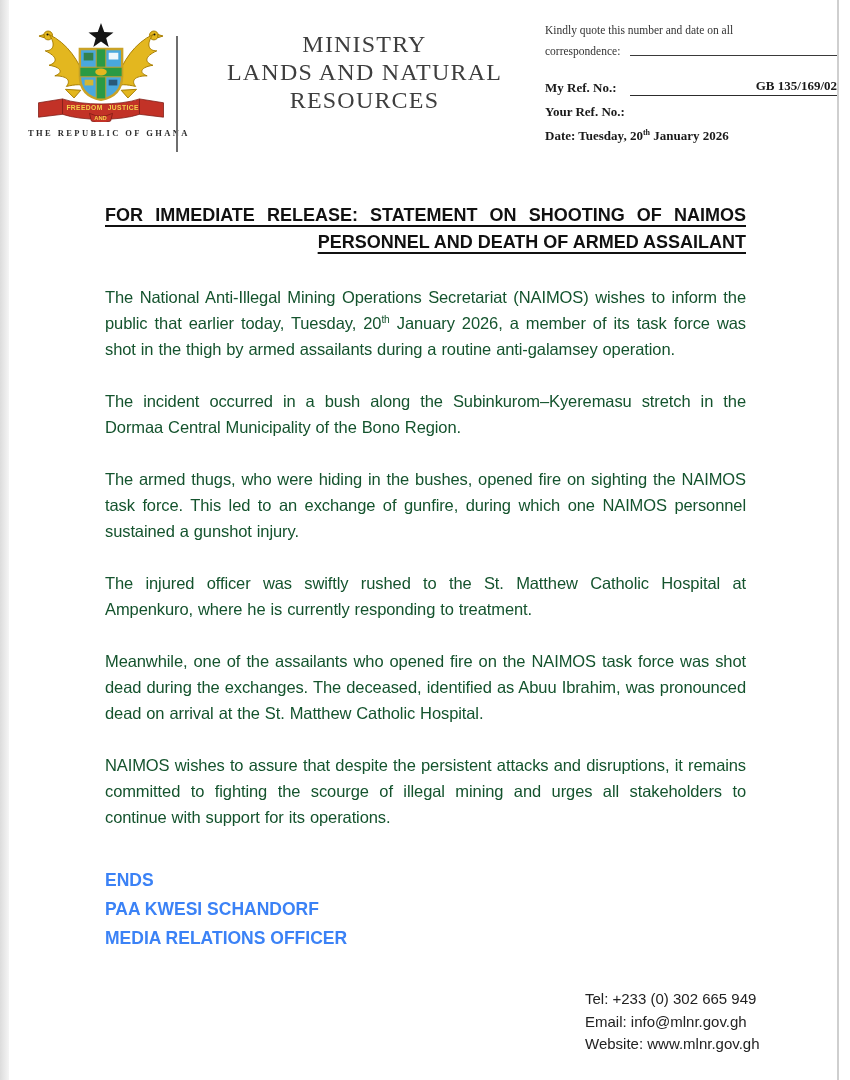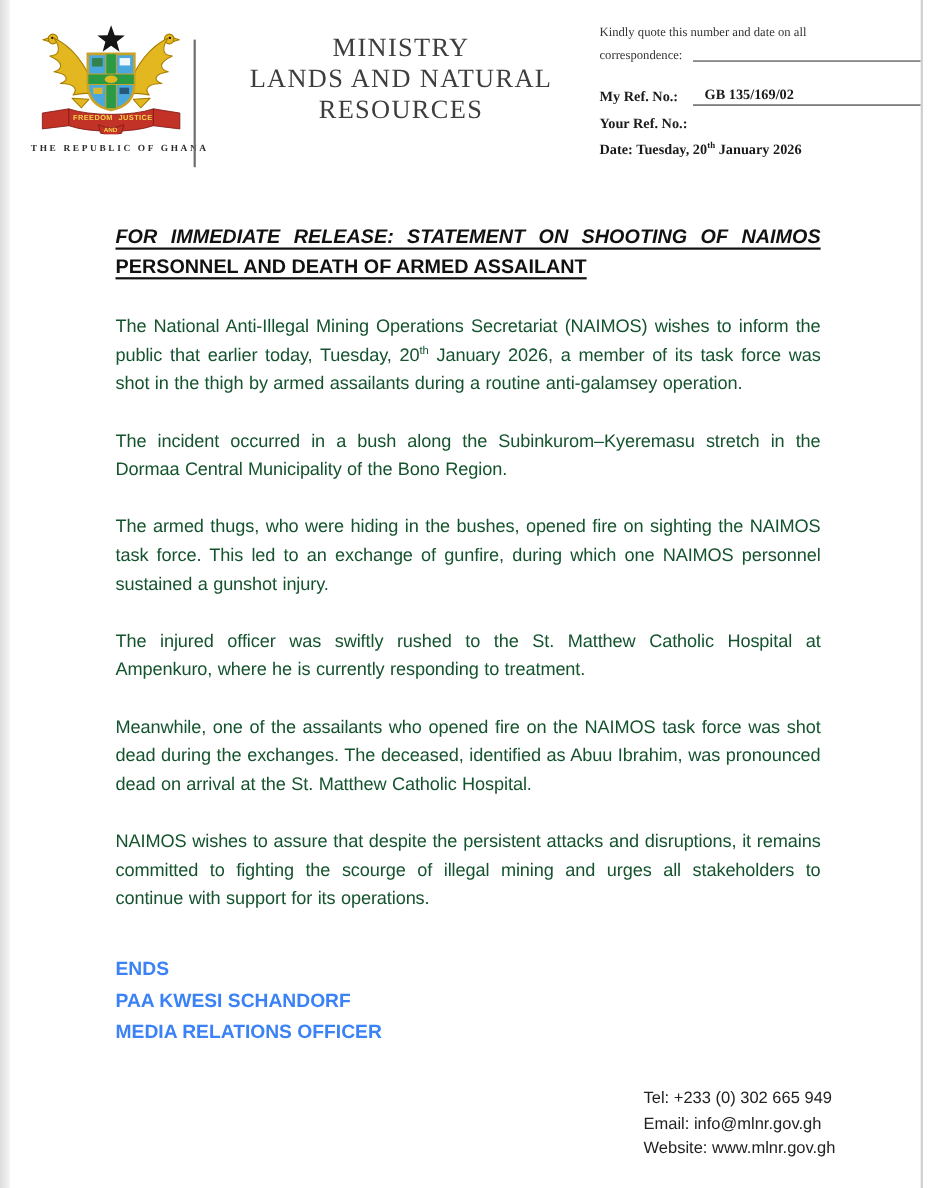--- a/index.html
+++ b/index.html
@@ -20,28 +20,28 @@
   .contact{position:absolute;left:545px;top:20px;width:292px;}
   .c-bold-sans{font-size:15.5px;font-weight:bold;color:#0f0f0f;line-height:19px;letter-spacing:.1px;}
   .c-note{font-family:"Liberation Serif",serif;font-size:11.5px;color:#333;margin-top:4px;line-height:13px;}
   .c-row{display:flex;align-items:flex-end;margin-top:8px;}
   .c-rule{flex:1;border-bottom:1.5px solid #3a3a3a;margin-left:10px;margin-bottom:2px;}
   .c-ref{font-family:Liberation Serif, serif;font-weight:bold;font-size:13px;color:#1a1a1a;margin-top:8px;}
   .myref-row{display:flex;align-items:flex-end;margin-top:20px;}
   .myref-label{font-family:"Liberation Serif",serif;font-weight:bold;font-size:13px;color:#1a1a1a;white-space:nowrap;}
   .myref-value{flex:1;margin-left:14px;border-bottom:1.5px solid #2c2c2c;
                font-family:"Liberation Serif",serif;font-weight:bold;font-size:13px;color:#1a1a1a;
-               padding-left:10px;padding-bottom:1px;}
+               padding-left:10px;padding-bottom:1px;text-align:right;}
   sup{font-size:62%;line-height:0;vertical-align:super;}
 
   
   .content{position:absolute;left:105px;top:202px;width:641px;}
   .title-line{font-weight:bold;font-size:18px;line-height:27px;color:#111;
-              text-decoration:underline;text-decoration-thickness:2px;text-underline-offset:4px;}
-  .title-line.just{text-align:justify;text-align-last:justify;font-style:italic;}
+              text-decoration:underline;text-decoration-thickness:2px;text-underline-offset:4px;text-align:right;}
+  .title-line.just{text-align:justify;text-align-last:justify;}
   .title-block{margin-bottom:28px;}
   .para{font-size:16.5px;line-height:26px;text-align:justify;margin:0 0 26px 0;
         letter-spacing:-.1px;word-spacing:.5px;color:#14532d;}
   .signoff{margin-top:36px;font-weight:bold;font-size:17.5px;line-height:29px;color:#3b82f6;}
 
   
   .footer{position:absolute;left:585px;top:988px;font-size:15px;line-height:22.5px;color:#222;}
 </style>
 </head>
 <body>

